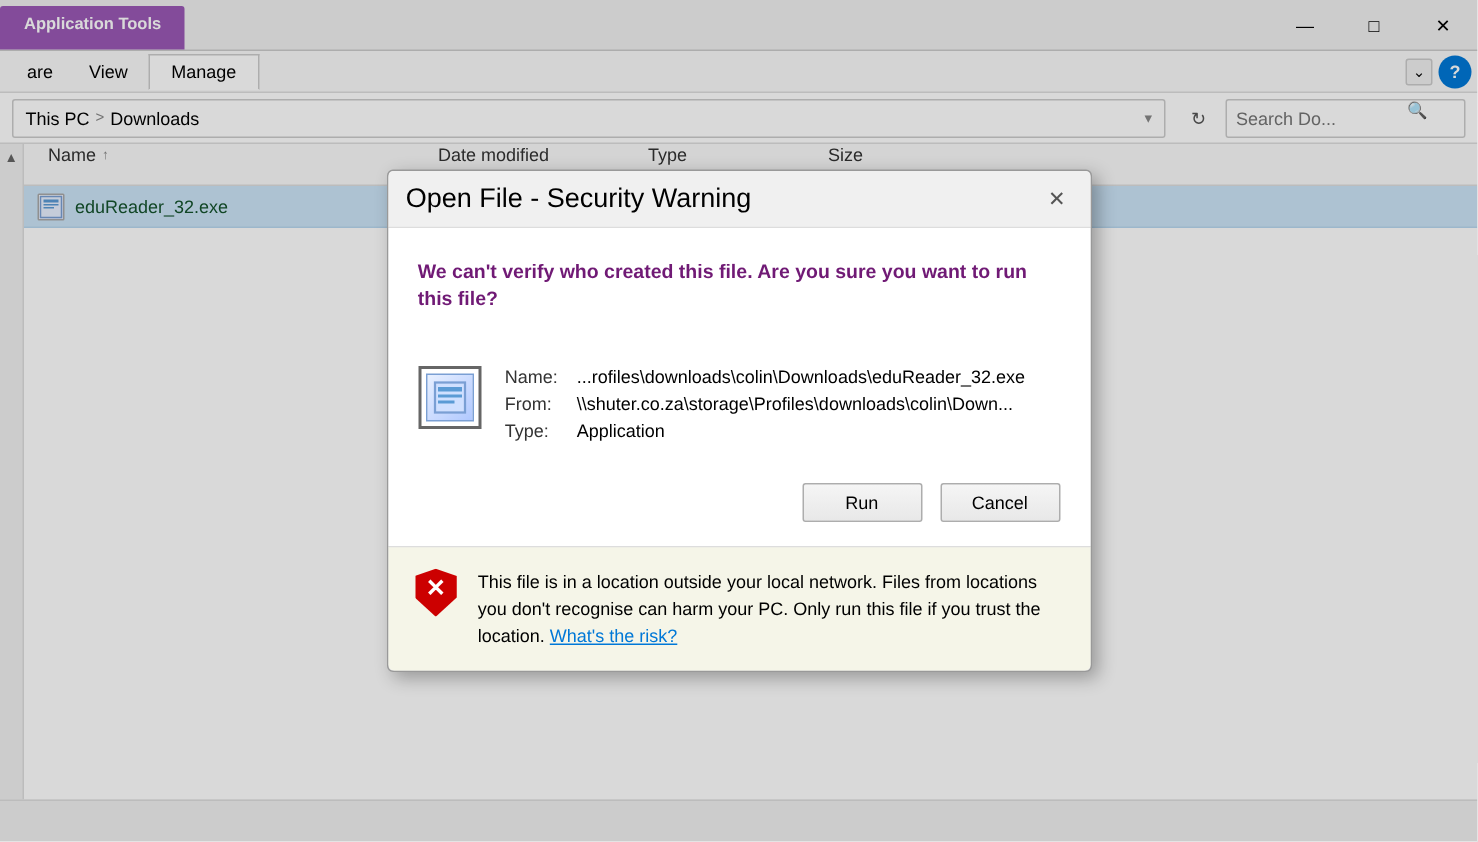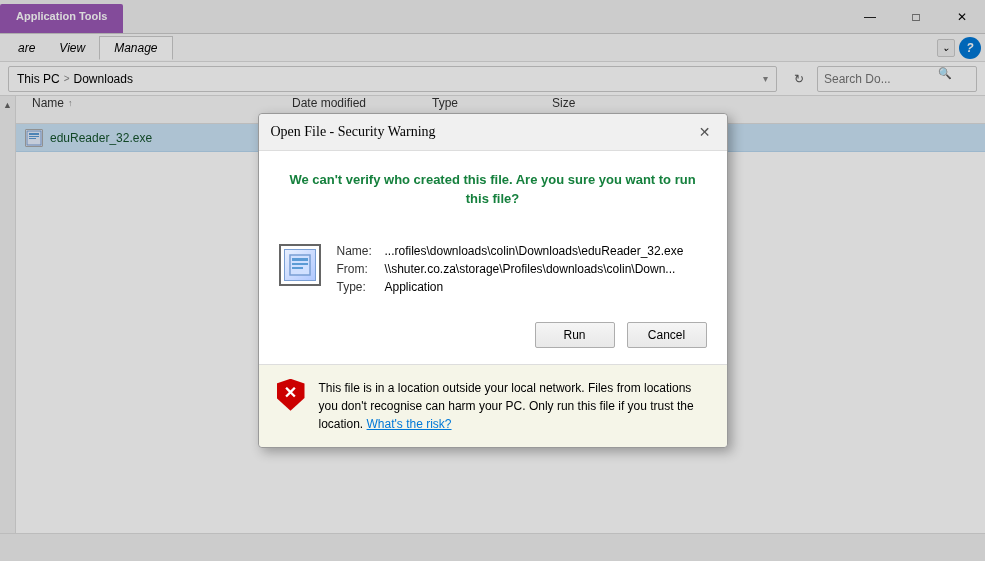--- a/index.html
+++ b/index.html
@@ -53,21 +53,20 @@
 
     
     .menu-bar {
       display: flex;
       align-items: center;
       background: #f9f9f9;
       height: 28px;
       border-bottom: 1px solid #ddd;
       padding-left: 8px;
       gap: 4px;
-      font-style: italic;
     }
     .menu-item {
       padding: 4px 10px;
       cursor: pointer;
       font-size: 12px;
       border-radius: 2px;
     }
     .manage-tab {
       background: #fff;
       border: 1px solid #ccc;
@@ -302,24 +301,23 @@
     .dialog-titlebar {
       background: #f0f0f0;
       border-bottom: 1px solid #ddd;
       padding: 8px 12px;
       display: flex;
       align-items: center;
       justify-content: space-between;
       border-radius: 4px 4px 0 0;
     }
     .dialog-title {
-      font-size: 14px;
+      font-size: 18px;
       font-weight: 400;
       color: #000;
-      font-family: Liberation Serif, serif;
     }
     .dialog-close {
       width: 20px;
       height: 20px;
       display: flex;
       align-items: center;
       justify-content: center;
       cursor: pointer;
       font-size: 14px;
       color: #555;
@@ -327,24 +325,23 @@
       background: transparent;
     }
 
     .dialog-body {
       padding: 20px 20px 16px;
       background: #fff;
     }
     .dialog-warning-text {
       font-size: 13px;
       font-weight: 700;
-      color: #15803d;
+      color: #701a75;
       margin-bottom: 36px;
       line-height: 1.4;
-      text-align: center;
     }
     .dialog-file-info {
       display: flex;
       align-items: flex-start;
       gap: 16px;
       margin-bottom: 20px;
     }
     .file-info-icon {
       width: 42px;
       height: 42px;

